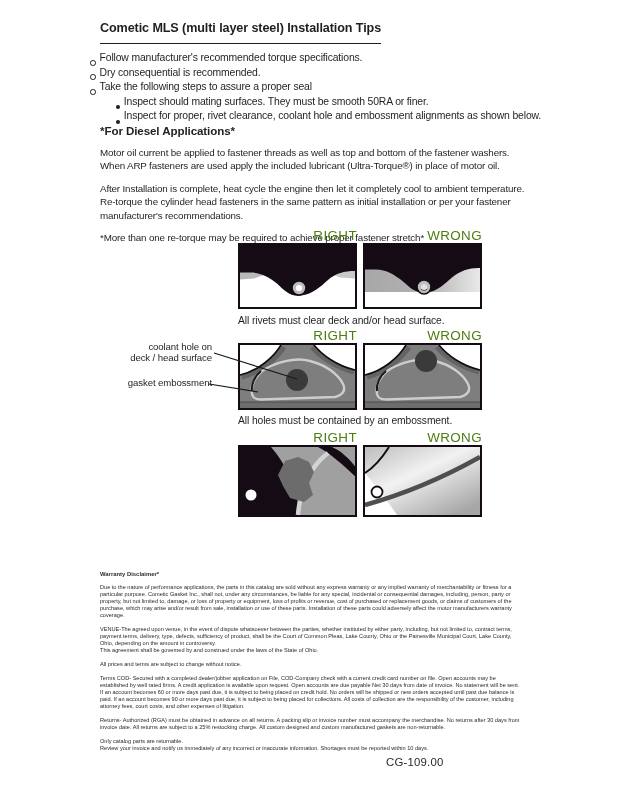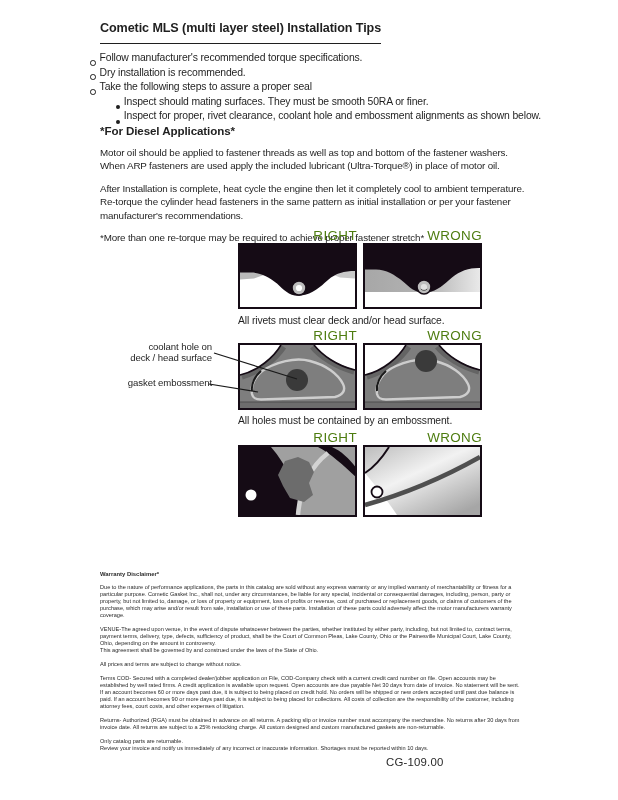--- a/index.html
+++ b/index.html
@@ -42,37 +42,37 @@
 
   <div class="top-text">
     <div class="title">Cometic MLS (multi layer steel) Installation Tips</div>
     <div class="tips">
       <div class="tip">
           <span class="ring"></span>
           <span>Follow manufacturer's recommended torque specifications.</span>
         </div>
       <div class="tip">
           <span class="ring"></span>
-          <span>Dry installation is recommended.</span>
+          <span>Dry consequential is recommended.</span>
         </div>
       <div class="tip">
           <span class="ring"></span>
           <span>Take the following steps to assure a proper seal</span>
         </div>
       <div class="tip sub">
           <span class="dot"></span>
           <span>Inspect should mating surfaces.  They must be smooth 50RA or finer.</span>
         </div>
       <div class="tip sub">
           <span class="dot"></span>
           <span>Inspect for proper, rivet clearance, coolant hole and embossment alignments as shown below.</span>
         </div>
     </div>
     <div class="diesel-heading">*For Diesel Applications*</div>
-    <p class="body">Motor oil should be applied to fastener threads as well as top and bottom of the fastener washers. When ARP fasteners are used apply the included lubricant (Ultra-Torque®) in place of motor oil.</p>
+    <p class="body">Motor oil current be applied to fastener threads as well as top and bottom of the fastener washers. When ARP fasteners are used apply the included lubricant (Ultra-Torque®) in place of motor oil.</p>
     <p class="body">After Installation is complete, heat cycle the engine then let it completely cool to ambient temperature. Re-torque the cylinder head fasteners in the same pattern as initial installation or per your fastener manufacturer's recommendations.</p>
     <p class="body">*More than one re-torque may be required to achieve proper fastener stretch*</p>
   </div>
 
   <div class="dg-label" style="left:238px;top:228px">RIGHT</div>
   <div class="dg-label" style="left:363px;top:228px">WRONG</div>
 
   <div class="panel" style="left:238px;top:243px">
     <svg width="119" height="66" viewBox="0 0 119 66">
       <rect width="119" height="66" fill="#ffffff"></rect>

